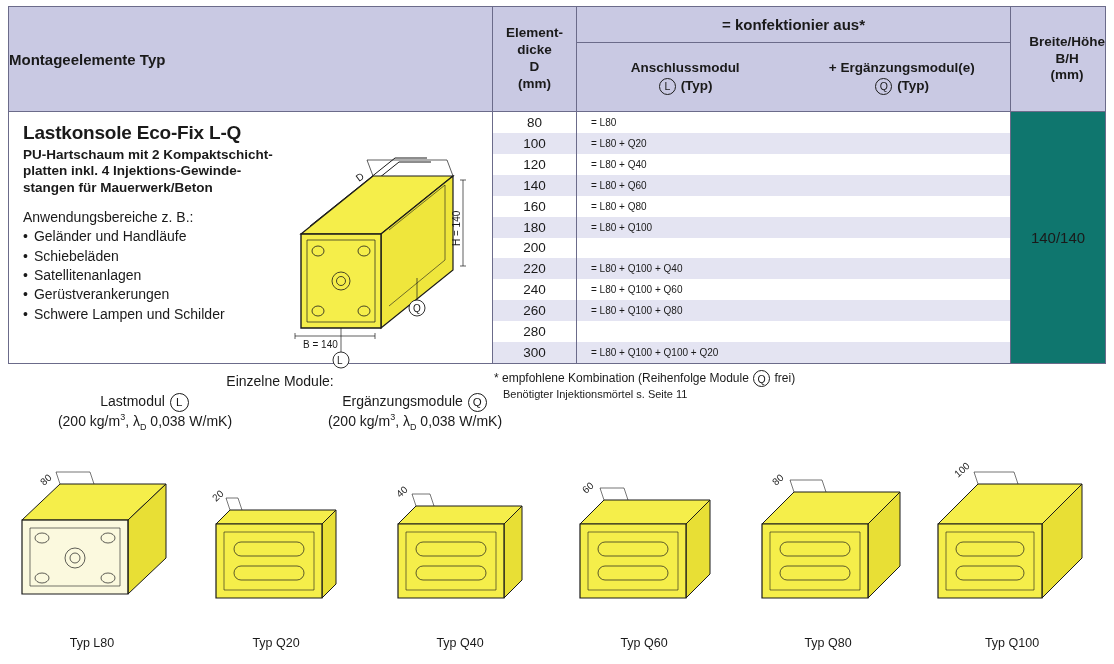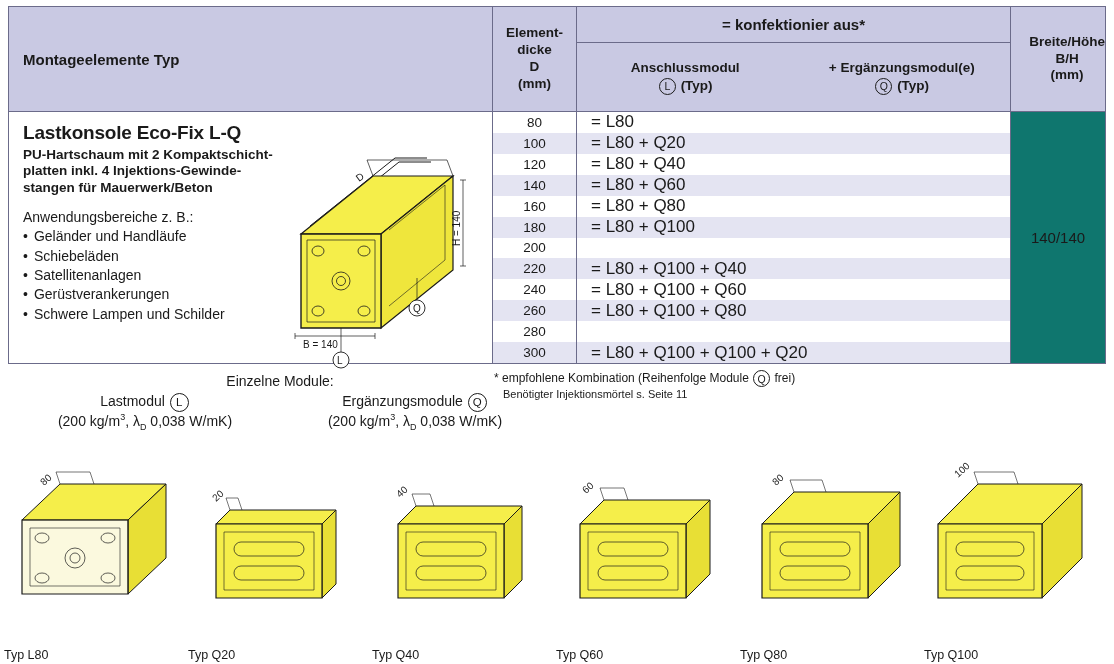--- a/index.html
+++ b/index.html
@@ -19,38 +19,38 @@
     border:1px solid #6b6b8a;
     box-sizing:border-box;
   }
   .thead{
     display:flex;height:105px;background:#c9c9e3;
     border-bottom:1px solid #6b6b8a;
     box-sizing:border-box;
   }
   .th{box-sizing:border-box;border-right:1px solid #6b6b8a;height:100%;position:relative;}
   .th:last-child{border-right:none;justify-content:flex-end;}
-  .th-type{width:484px;display:flex;align-items:center;padding-left:14px;font-size:15px;font-weight:bold;}
+  .th-type{width:484px;display:flex;align-items:center;font-size:15px;font-weight:bold;}
   .th-dick{width:84px;display:flex;align-items:center;justify-content:center;text-align:center;font-size:13.5px;font-weight:bold;line-height:1.25;}
   .th-konf{width:434px;display:flex;flex-direction:column;}
   .th-konf-top{height:35px;display:flex;align-items:center;justify-content:center;border-bottom:1px solid #6b6b8a;font-size:15px;font-weight:bold;}
   .th-konf-bot{flex:1;display:flex;}
   .th-konf-col{flex:1;display:flex;flex-direction:column;align-items:center;justify-content:center;font-size:13.5px;font-weight:bold;line-height:1.35;padding:0 4px;text-align:center;}
   .th-bh{flex:1;display:flex;align-items:center;justify-content:center;text-align:center;font-size:13.5px;font-weight:bold;line-height:1.25;}
 
   .tbody{display:flex;height:251px;justify-content:flex-end;}
   .col-type{width:484px;box-sizing:border-box;border-right:1px solid #6b6b8a;background:#fff;position:relative;}
   .col-rows{width:518px;box-sizing:border-box;border-right:1px solid #6b6b8a;display:flex;flex-direction:column;}
   .col-bh{flex:1;background:#0f766e;display:flex;align-items:center;justify-content:center;font-size:15px;}
 
   .row{display:flex;flex:1;min-height:0;}
   .row.alt{background:#e4e4f2;}
   .row.plain{background:#ffffff;}
   .cell-d{width:84px;box-sizing:border-box;border-right:1px solid #6b6b8a;display:flex;align-items:center;justify-content:center;font-size:13.5px;}
-  .cell-k{flex:1;display:flex;align-items:center;padding-left:14px;font-size:17px;}
+  .cell-k{flex:1;display:flex;align-items:center;padding-left:14px;font-size:10px;}
 
   
   .prod{position:absolute;left:14px;top:10px;width:300px;}
   .prod h2{margin:0;font-size:19px;font-weight:bold;letter-spacing:-0.2px;}
   .prod .sub{margin-top:3px;font-size:13.5px;font-weight:bold;line-height:1.22;}
   .prod .apps-title{margin-top:13px;font-size:14px;}
   .prod ul{margin:2px 0 0 0;padding:0;list-style:none;font-size:14px;line-height:1.38;}
   .prod ul li:before{content:"\2022";margin-right:6px;}
 
   
@@ -71,21 +71,21 @@
     font-weight:normal;
   }
   .circ.big{width:17px;height:17px;font-size:11.5px;}
 
   sub{font-size:9px;}
   sup{font-size:9px;}
 
   
   .figs{position:absolute;left:0;top:462px;width:1114px;height:202px;}
   .fig{position:absolute;width:176px;height:200px;}
-  .fig .cap{position:absolute;bottom:0;width:100%;text-align:left;font-size:12.5px;}
+  .fig .cap{position:absolute;bottom:12px;width:100%;text-align:center;font-size:12.5px;}
   .fig svg{position:absolute;left:0;top:0;}
 
   .dimlbl{font-size:10px;fill:#1a1a1a;font-family:"Liberation Sans", sans-serif;}
 </style>
 </head>
 <body>
 
 <div class="page">
 
   <div class="table">

